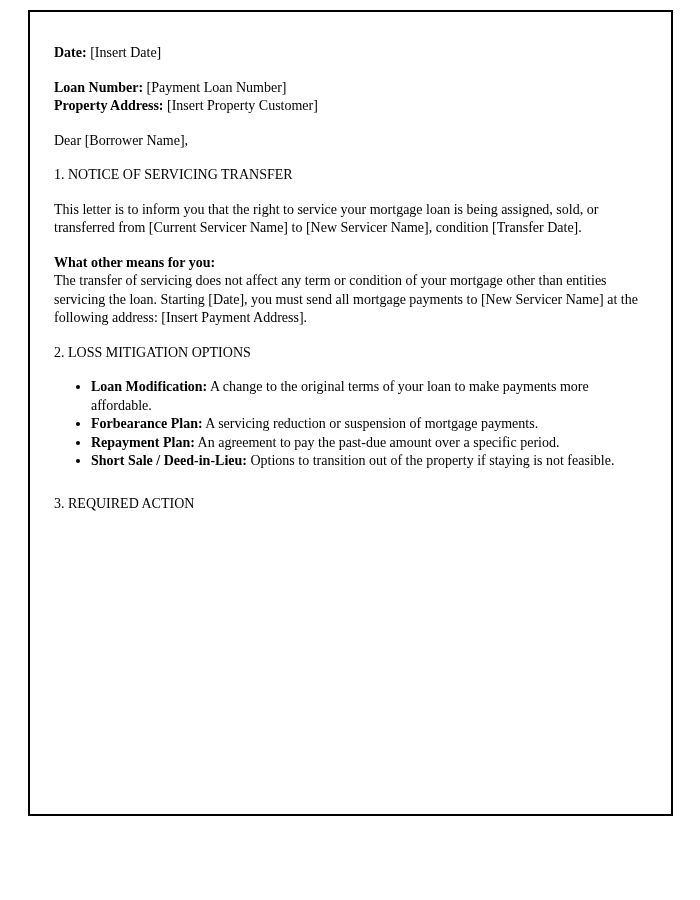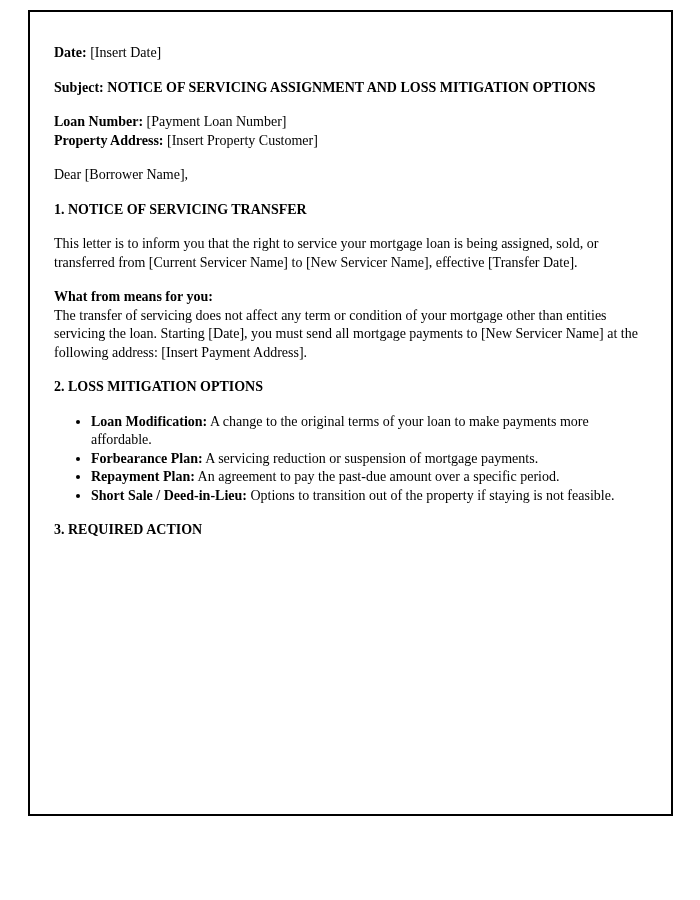--- a/index.html
+++ b/index.html
@@ -28,66 +28,62 @@
     overflow: hidden;
   }
   .block {
     font-size: 14px;
     line-height: 18.5px;
     margin-bottom: 16px;
   }
   .heading {
     font-size: 14px;
     line-height: 18.5px;
-    font-weight: bold;
+    font-weight: normal;
     margin-bottom: 16px;
   }
   strong { font-weight: bold; }
   ul.bullets {
-    margin: 0 0 16px 0;
+    margin: 0 0 24px 0;
     padding-left: 37px;
     list-style: disc outside;
   }
   ul.bullets li {
     font-size: 14px;
     line-height: 18.5px;
   }
 </style>
 </head>
 <body>
 
 <div class="page">
   <div class="sheet">
 
     <p class="block">
       <strong>Date:</strong>
       <span>[Insert Date]</span>
     </p>
 
-    <p class="block">
-      <strong>Subject:</strong>
-      <strong>NOTICE OF SERVICING ASSIGNMENT AND LOSS MITIGATION OPTIONS</strong>
-    </p>
 
     <p class="block">
       <strong>Loan Number:</strong>
       <span>[Payment Loan Number]</span>
       <br>
       <strong>Property Address:</strong>
       <span>[Insert Property Customer]</span>
     </p>
 
     <p class="block">Dear [Borrower Name],</p>
 
     <h2 class="heading">1. NOTICE OF SERVICING TRANSFER</h2>
 
-    <p class="block">This letter is to inform you that the right to service your mortgage loan is being assigned, sold, or transferred from [Current Servicer Name] to [New Servicer Name], effective [Transfer Date].</p>
+    <p class="block">This letter is to inform you that the right to service your mortgage loan is being assigned, sold, or transferred from [Current Servicer Name] to [New Servicer Name], condition [Transfer Date].</p>
 
     <p class="block">
-      <strong>What from means for you:</strong>
+      <strong>What other means for you:</strong>
       <br>
       <span>The transfer of servicing does not affect any term or condition of your mortgage other than entities servicing the loan. Starting [Date], you must send all mortgage payments to [New Servicer Name] at the following address: [Insert Payment Address].</span>
     </p>
 
     <h2 class="heading">2. LOSS MITIGATION OPTIONS</h2>
 
 
     <ul class="bullets">
       <li>
         <strong>Loan Modification:</strong>

